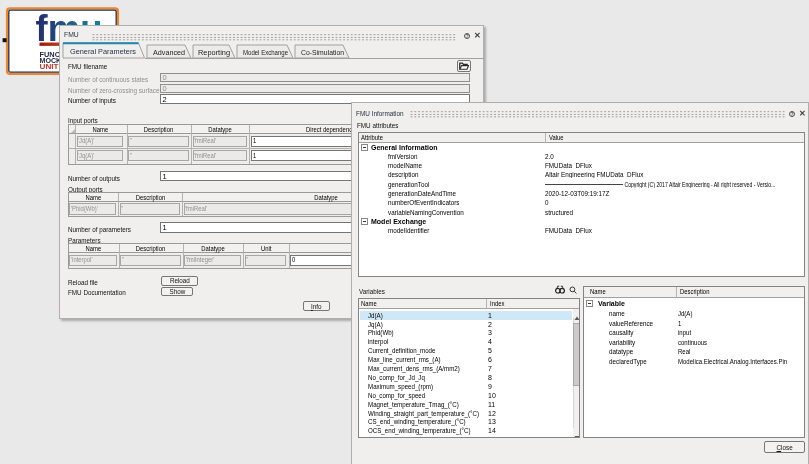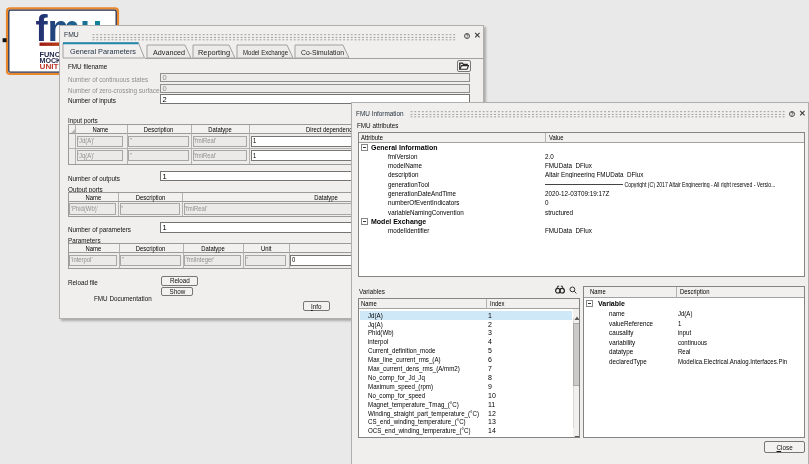--- a/index.html
+++ b/index.html
@@ -143,21 +143,21 @@
 <div class="abs" style="left:124.2px;top:228.8px;width:56.8px;height:11.4px;background:#eceae9;border:1px solid #a7a6a4;"></div>
 <div class="abs" style="left:184.6px;top:228.8px;width:41.9px;height:11.4px;background:#eceae9;border:1px solid #a7a6a4;"></div>
 <div class="abs" style="left:230.1px;top:228.8px;width:178.2px;height:11.4px;background:#ffffff;border:1px solid #777674;"></div>
 <div class="abs" style="left:10.9px;top:230.3px;font-size:7px;color:#908f8e;white-space:nowrap;"><span style="display:inline-block;transform:scaleX(0.84);transform-origin:0 50%;">'interpol'</span></div>
 <div class="abs" style="left:61.9px;top:230.3px;font-size:7px;color:#908f8e;white-space:nowrap;"><span style="display:inline-block;transform:scaleX(0.84);transform-origin:0 50%;">"</span></div>
 <div class="abs" style="left:125.8px;top:230.3px;font-size:7px;color:#908f8e;white-space:nowrap;"><span style="display:inline-block;transform:scaleX(0.84);transform-origin:0 50%;">'fmiInteger'</span></div>
 <div class="abs" style="left:186.2px;top:230.3px;font-size:7px;color:#908f8e;white-space:nowrap;"><span style="display:inline-block;transform:scaleX(0.84);transform-origin:0 50%;">"</span></div>
 <div class="abs" style="left:231.7px;top:230.3px;font-size:7px;color:#000;white-space:nowrap;"><span style="display:inline-block;transform:scaleX(0.84);transform-origin:0 50%;">0</span></div>
 <div class="lbl" style="left:8px;top:252px;"><span style="display:inline-block;transform:scaleX(0.84);transform-origin:0 50%;white-space:nowrap;">Reload file</span></div>
 <div class="btn" style="left:101px;top:250px;width:37px;height:9.5px;line-height:8.5px;"><span style="display:inline-block;transform:scaleX(0.84);transform-origin:50% 50%;white-space:nowrap;">Reload</span></div>
-<div class="lbl" style="left:8px;top:268px;margin-left:26px;"><span style="display:inline-block;transform:scaleX(0.84);transform-origin:0 50%;white-space:nowrap;">FMU Documentation</span></div>
+<div class="lbl" style="left:8px;top:262px;"><span style="display:inline-block;transform:scaleX(0.84);transform-origin:0 50%;white-space:nowrap;">FMU Documentation</span></div>
 <div class="btn" style="left:101px;top:260.5px;width:32px;height:9px;line-height:8px;"><span style="display:inline-block;transform:scaleX(0.84);transform-origin:50% 50%;white-space:nowrap;">Show</span></div>
 <div class="btn" style="left:243px;top:275px;width:27px;height:10px;line-height:9px;"><span style="display:inline-block;transform:scaleX(0.84);transform-origin:50% 50%;white-space:nowrap;"><u>I</u>nfo</span></div>
 </div>
 <div class="win" style="left:351px;top:102px;width:458px;height:458px;">
 <div class="title" style="left:4px;top:6px;"><span style="display:inline-block;transform:scaleX(0.8);transform-origin:0 50%;white-space:nowrap;">FMU Information</span></div>
 <div class="dots" style="left:57px;top:7px;width:376px;height:8px;"></div>
 <div class="qi" style="left:437px;top:7.5px;">?</div>
 <div class="xi" style="left:447px;top:7.5px;">✕</div>
 <div class="lbl" style="left:4.5px;top:17.5px;"><span style="display:inline-block;transform:scaleX(0.84);transform-origin:0 50%;white-space:nowrap;">FMU attributes</span></div>
 <div class="panel" style="left:6px;top:28.5px;width:446.5px;height:145px;">

